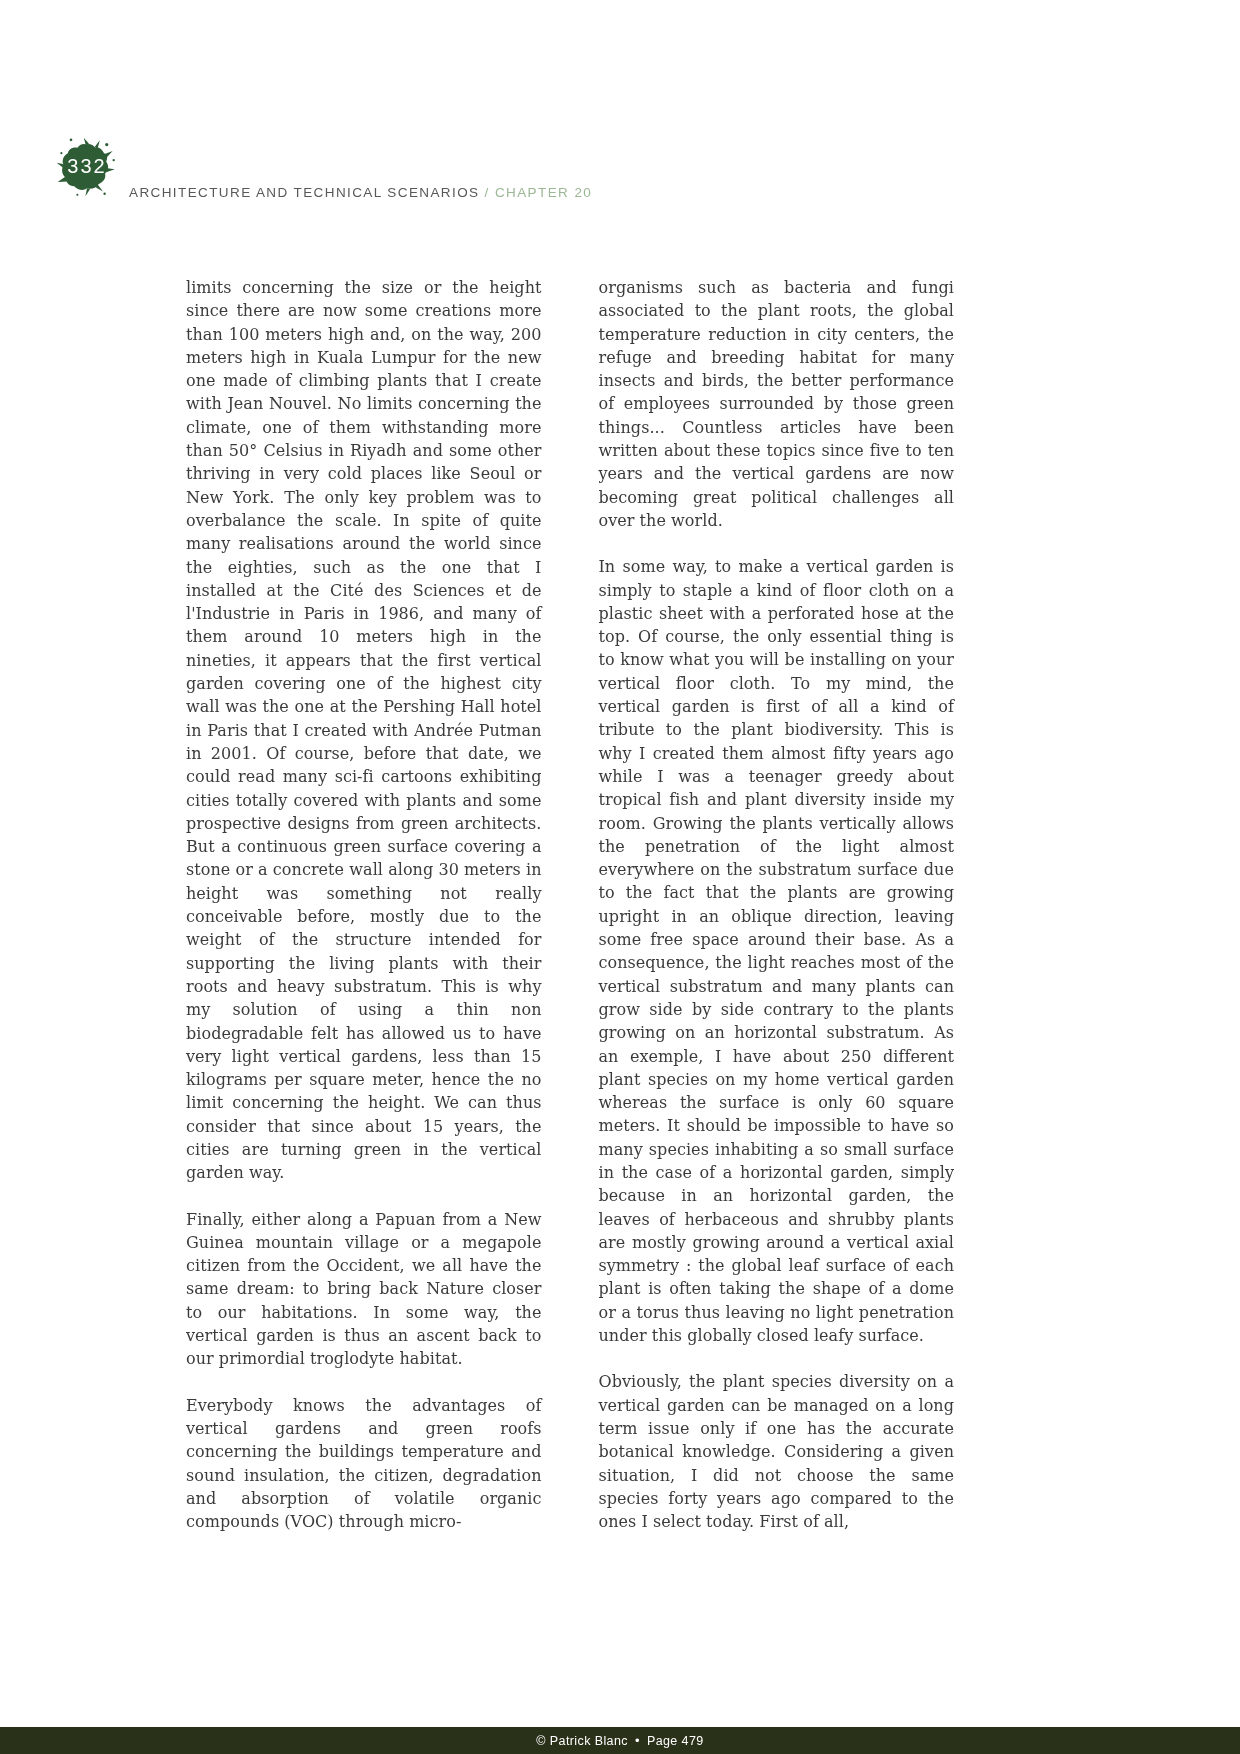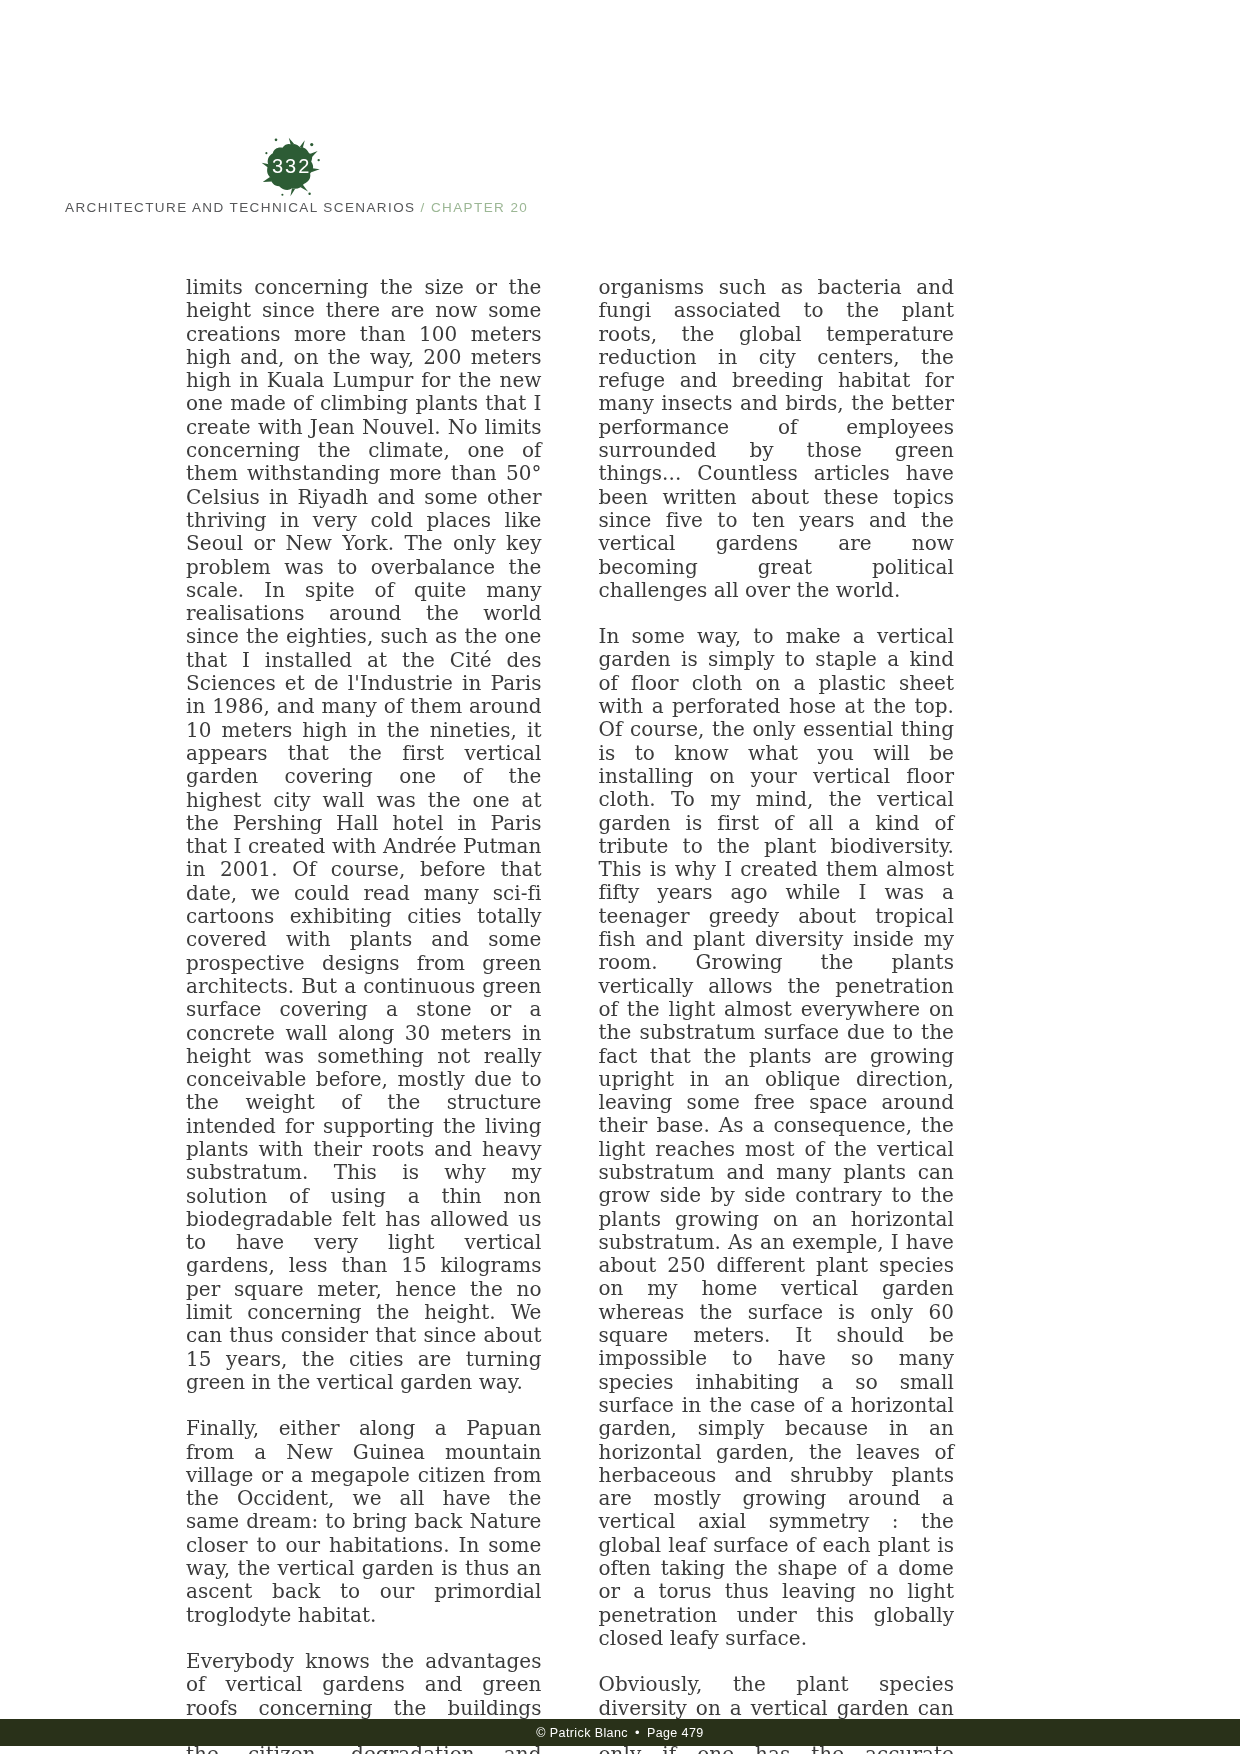--- a/index.html
+++ b/index.html
@@ -7,21 +7,21 @@
     position:relative;
     width:1240px; height:1754px;
     background:#ffffff;
     overflow:hidden;
     font-family:"Liberation Sans", sans-serif;
   }
 
   
   .header {
     position:absolute; top:134px; left:55px;
-    display:flex; align-items:center;flex-direction:column;
+    display:flex; align-items:flex-end;
   }
   .badge { position:relative; width:64px; height:66px; flex:0 0 auto; }
   .badge svg { position:absolute; inset:0; width:100%; height:100%; }
   .badge-num {
     position:absolute; left:0; top:0; width:100%; height:100%;
     display:flex; align-items:center; justify-content:center;
     color:#ffffff; font-size:20px; letter-spacing:2px;
     font-family:"Liberation Sans", sans-serif;
     padding-bottom:2px; box-sizing:border-box;
   }
@@ -35,30 +35,30 @@
 
   
   .columns {
     position:absolute; left:186px; top:276px; width:768px;
     display:flex; gap:57px;
   }
   .col { flex:1 1 0; min-width:0; }
   .col p {
     margin:0 0 23px 0;
     font-family:"DejaVu Serif", serif;
-    font-size:20px; line-height:23.3px;
+    font-size:16px; line-height:23.3px;
     color:#3b3b3b;
     text-align:justify;
     letter-spacing:0.05px;
   }
   .col p:last-child { margin-bottom:10px; }
 
   
   .footer {
-    position:absolute; left:0; bottom:8px; width:100%; height:27px;
+    position:absolute; left:0; bottom:0; width:100%; height:27px;
     background:#293119;
     display:flex; align-items:center; justify-content:center;text-align:center;
   }
   .footer span {
     color:#ffffff; font-size:12.5px; letter-spacing:0.4px;
     font-family:"Liberation Sans", sans-serif;
   }
   .footer .dot { margin:0 7px; font-size:13px; }
 </style>
 </head>

